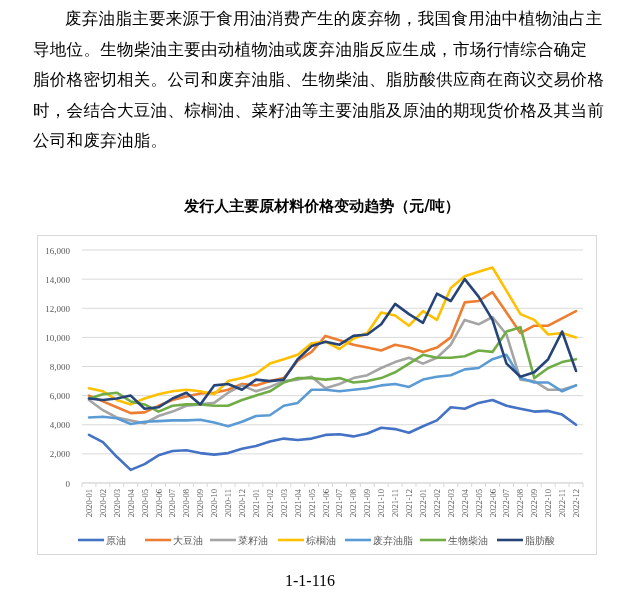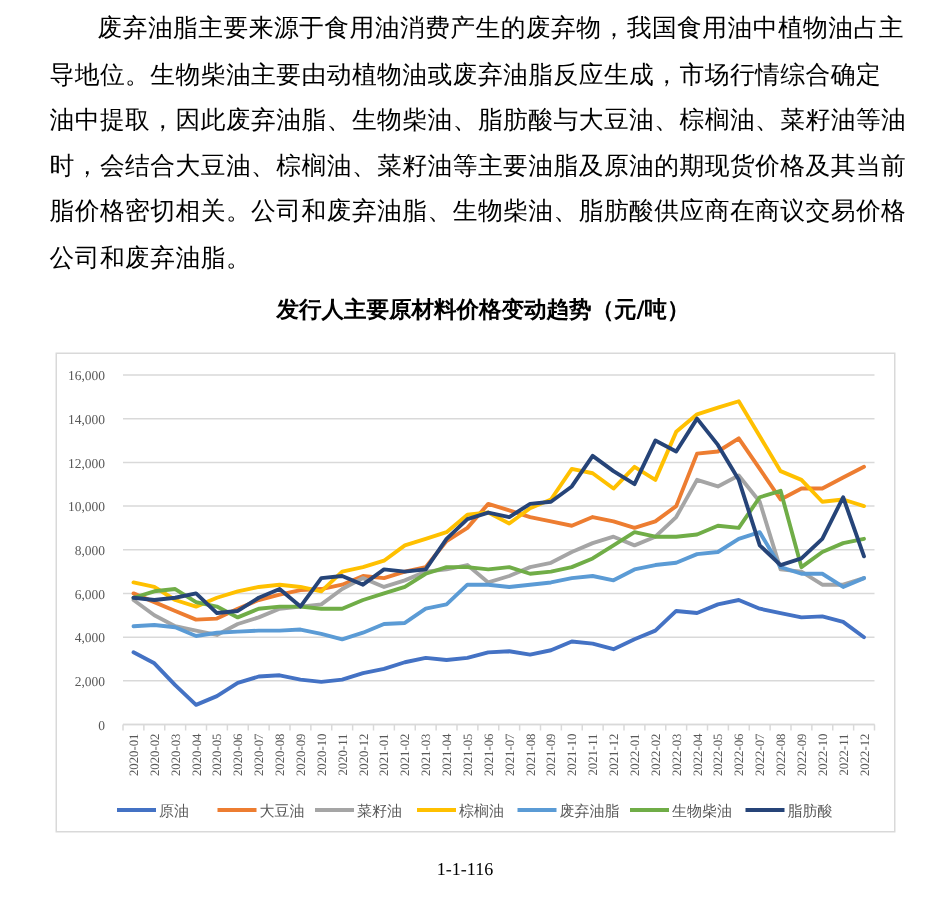--- a/index.html
+++ b/index.html
@@ -8,31 +8,30 @@
   .para { position:absolute; left:33px; top:4px; width:560px; font-size:16.5px;
           line-height:30.6px; letter-spacing:0.3px; }
   .para .line { white-space:nowrap; display:block; }
   .para .indent { padding-left:32px; }
   .chart-title { position:absolute; left:12px; width:620px; top:197px; text-align:center;
                  font-size:15px; font-weight:bold; font-family:"DejaVu Sans","Liberation Sans",sans-serif; }
   .chart-box { position:absolute; left:37px; top:235px; width:560px; height:320px;
                border:1px solid #d9d9d9; box-sizing:border-box; }
   svg text { font-family:"Liberation Serif","DejaVu Serif",serif; }
   .page-num { position:absolute; left:0; width:620px; top:572px; text-align:center;
-              font-size:12px; font-family:"Liberation Serif","DejaVu Serif",serif; }
+              font-size:16px; font-family:"Liberation Serif","DejaVu Serif",serif; }
 </style>
 </head>
 <body>
 
 <div class="para">
   <span class="line indent">废弃油脂主要来源于食用油消费产生的废弃物，我国食用油中植物油占主</span>
   <span class="line">导地位。生物柴油主要由动植物油或废弃油脂反应生成，市场行情综合确定</span>
-  <span class="line">油中提取，因此废弃油脂、生物柴油、脂肪酸与大豆油、棕榈油、菜籽油等油</span>
+  <span class="line">脂价格密切相关。公司和废弃油脂、生物柴油、脂肪酸供应商在商议交易价格</span>
   <span class="line">时，会结合大豆油、棕榈油、菜籽油等主要油脂及原油的期现货价格及其当前</span>
-  <span class="line">脂价格密切相关。公司和废弃油脂、生物柴油、脂肪酸供应商在商议交易价格</span>
   <span class="line">公司和废弃油脂。</span>
 </div>
 
 <div class="chart-title">发行人主要原材料价格变动趋势（元/吨）</div>
 
 <div class="chart-box">
   <svg id="chart-svg" width="558" height="318" viewBox="0 0 558 318" xmlns="http://www.w3.org/2000/svg">
     <g id="grid">
         <line x1="44" x2="545" y1="247" y2="247" stroke="#d9d9d9" stroke-width="1"></line>
         <line x1="44" x2="545" y1="217.875" y2="217.875" stroke="#d9d9d9" stroke-width="1"></line>

